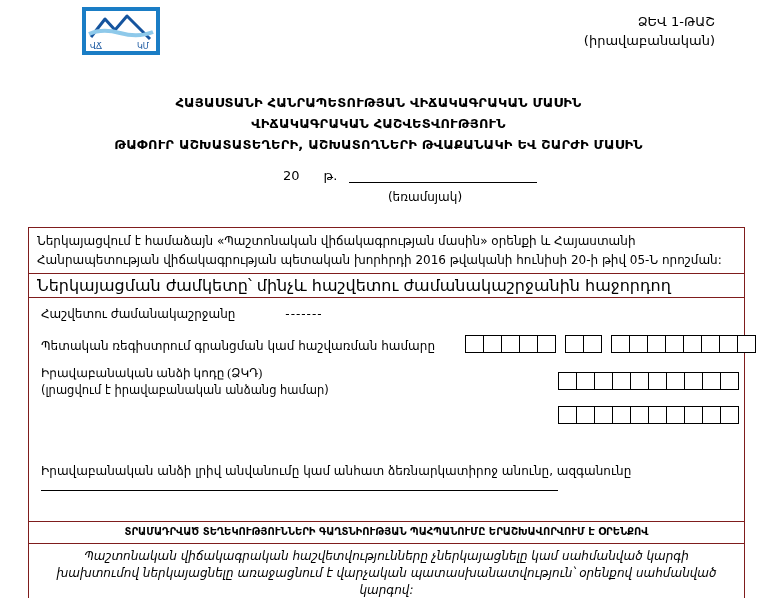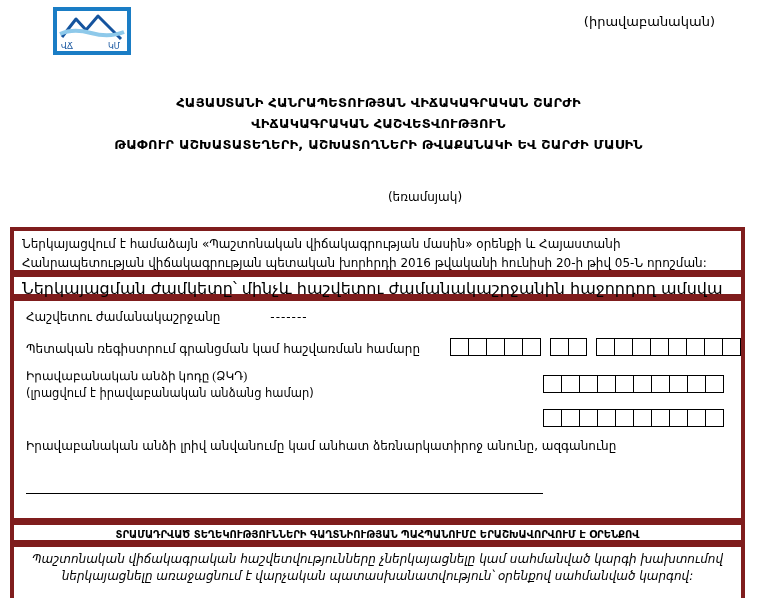--- a/index.html
+++ b/index.html
@@ -2,51 +2,51 @@
 <html><head>
 <meta charset="utf-8">
 <style>
   html,body{margin:0;padding:0;background:#fff;}
   .page{
     position:relative;width:757px;height:598px;background:#fff;
     font-family:"DejaVu Sans","Liberation Sans",sans-serif;color:#000;
     overflow:hidden;
   }
   
-  .logo{position:absolute;left:19px;top:7px;width:78px;height:48px;padding-left:34px;}
+  .logo{position:absolute;left:48px;top:7px;width:78px;height:48px;padding-left:34px;}
   
   .form-code{position:absolute;top:12px;right:42px;text-align:right;font-size:13px;line-height:19px;}
   
   .titles{position:absolute;top:92px;left:0;width:757px;text-align:center;font-weight:bold;font-size:13px;line-height:21px;letter-spacing:.2px;}
   
   .year-line{position:absolute;top:167px;left:283px;display:flex;align-items:flex-end;font-size:13px;}
   .year-blank{display:inline-block;width:24px;}
   .year-unit{margin-right:12px;}
   .quarter-line{display:inline-block;width:188px;border-bottom:1px solid #000;height:15px;}
   .quarter-caption{position:absolute;top:190px;left:331px;width:188px;text-align:center;font-size:12px;}
   
   .boxes{position:absolute;top:227px;left:10px;width:735px;}
-  .box{border:4px solid #7f1d1d;margin-top:-1px;background:#fff;box-sizing:border-box;}
+  .box{border:1px solid #7f1d1d;margin-top:-1px;background:#fff;box-sizing:border-box;margin-left:18px;}
   .box:first-child{margin-top:0;}
   .box-basis{height:47px;font-size:12px;line-height:19px;padding:4px 8px 0 8px;}
   .box-deadline{height:25px;font-size:16px;line-height:18px;padding:3px 8px 0 8px;}
   .box-fields{height:225px;position:relative;font-size:12px;}
   .box-confidential{height:23px;text-align:center;font-weight:bold;font-size:10px;line-height:20px;}
   .box-liability{height:68px;text-align:center;font-style:italic;font-size:12px;line-height:17px;padding:4px 16px 0 16px;}
   
   .row-period{position:absolute;top:9px;left:12px;}
   .period-value{margin-left:46px;letter-spacing:1px;}
   .reg-label{position:absolute;top:41px;left:12px;width:410px;}
   .reg-cells{position:absolute;top:37px;left:436px;}
   .hkd-label{position:absolute;top:68px;left:12px;font-family:Liberation Serif, serif;}
   .hkd-note{position:absolute;top:85px;left:12px;font-size:11.5px;}
   .hkd-cells{position:absolute;top:74px;left:529px;}
   .tin-label{position:absolute;top:113px;left:12px;}
   .tin-cells{position:absolute;top:108px;left:529px;}
-  .name-label{position:absolute;top:138px;left:12px;width:700px;}
+  .name-label{position:absolute;top:166px;left:12px;width:700px;}
   .name-line{position:absolute;top:176px;left:12px;width:517px;height:16px;border-bottom:1px solid #000;}
   
   .cells{display:flex;align-items:center;}
   .cell-group{display:flex;margin-left:9px;}
   .cell-group:first-child{margin-left:0;}
   .cell{width:17px;height:16px;border:1px solid #000;margin-left:-1px;background:#fff;}
   .cell:first-child{margin-left:0;}
 </style>
 </head>
 <body>
@@ -57,29 +57,36 @@
     <svg width="78" height="48" viewBox="0 0 78 48">
       <rect x="2" y="2" width="74" height="44" fill="#ffffff" stroke="#1a7dc5" stroke-width="4"></rect>
       <path d="M9 30 L23 12 L33 23 L45 9 L68 32" fill="none" stroke="#15549e" stroke-width="3" stroke-linejoin="round"></path>
       <path d="M7 27 Q 20 21 38 26 T 71 25" fill="none" stroke="#8ec9ea" stroke-width="4"></path>
       <text x="8" y="42" font-size="8" fill="#15549e">ՎՃ</text>
       <text x="55" y="42" font-size="8" fill="#15549e">ԿՄ</text>
     </svg>
   </div>
 
   <div class="form-code">
+    <div>ՁԵՎ 1-ԹԱՇ</div>
     <div>(իրավաբանական)</div>
   </div>
 
   <div class="titles">
-    <div>ՀԱՅԱՍՏԱՆԻ ՀԱՆՐԱՊԵՏՈՒԹՅԱՆ ՎԻՃԱԿԱԳՐԱԿԱՆ ՇԱՐԺԻ</div>
+    <div>ՀԱՅԱՍՏԱՆԻ ՀԱՆՐԱՊԵՏՈՒԹՅԱՆ ՎԻՃԱԿԱԳՐԱԿԱՆ ՄԱՍԻՆ</div>
     <div>ՎԻՃԱԿԱԳՐԱԿԱՆ ՀԱՇՎԵՏՎՈՒԹՅՈՒՆ</div>
     <div>ԹԱՓՈՒՐ ԱՇԽԱՏԱՏԵՂԵՐԻ, ԱՇԽԱՏՈՂՆԵՐԻ ԹՎԱՔԱՆԱԿԻ ԵՎ ՇԱՐԺԻ ՄԱՍԻՆ</div>
   </div>
 
+  <div class="year-line">
+    <span>20</span>
+    <span class="year-blank"></span>
+    <span class="year-unit">թ.</span>
+    <span class="quarter-line"></span>
+  </div>
   <div class="quarter-caption">(եռամսյակ)</div>
 
   <div class="boxes">
 
     <div class="box box-basis">
       <span>Ներկայացվում է համաձայն «Պաշտոնական վիճակագրության մասին» օրենքի և  Հայաստանի Հանրապետության վիճակագրության պետական խորհրդի 2016 թվականի հունիսի 20-ի թիվ 05-Ն որոշման:</span>
     </div>
 
     <div class="box box-deadline">
       <span>Ներկայացման ժամկետը՝ մինչև հաշվետու ժամանակաշրջանին հաջորդող ամսվա 25-ը:</span>

